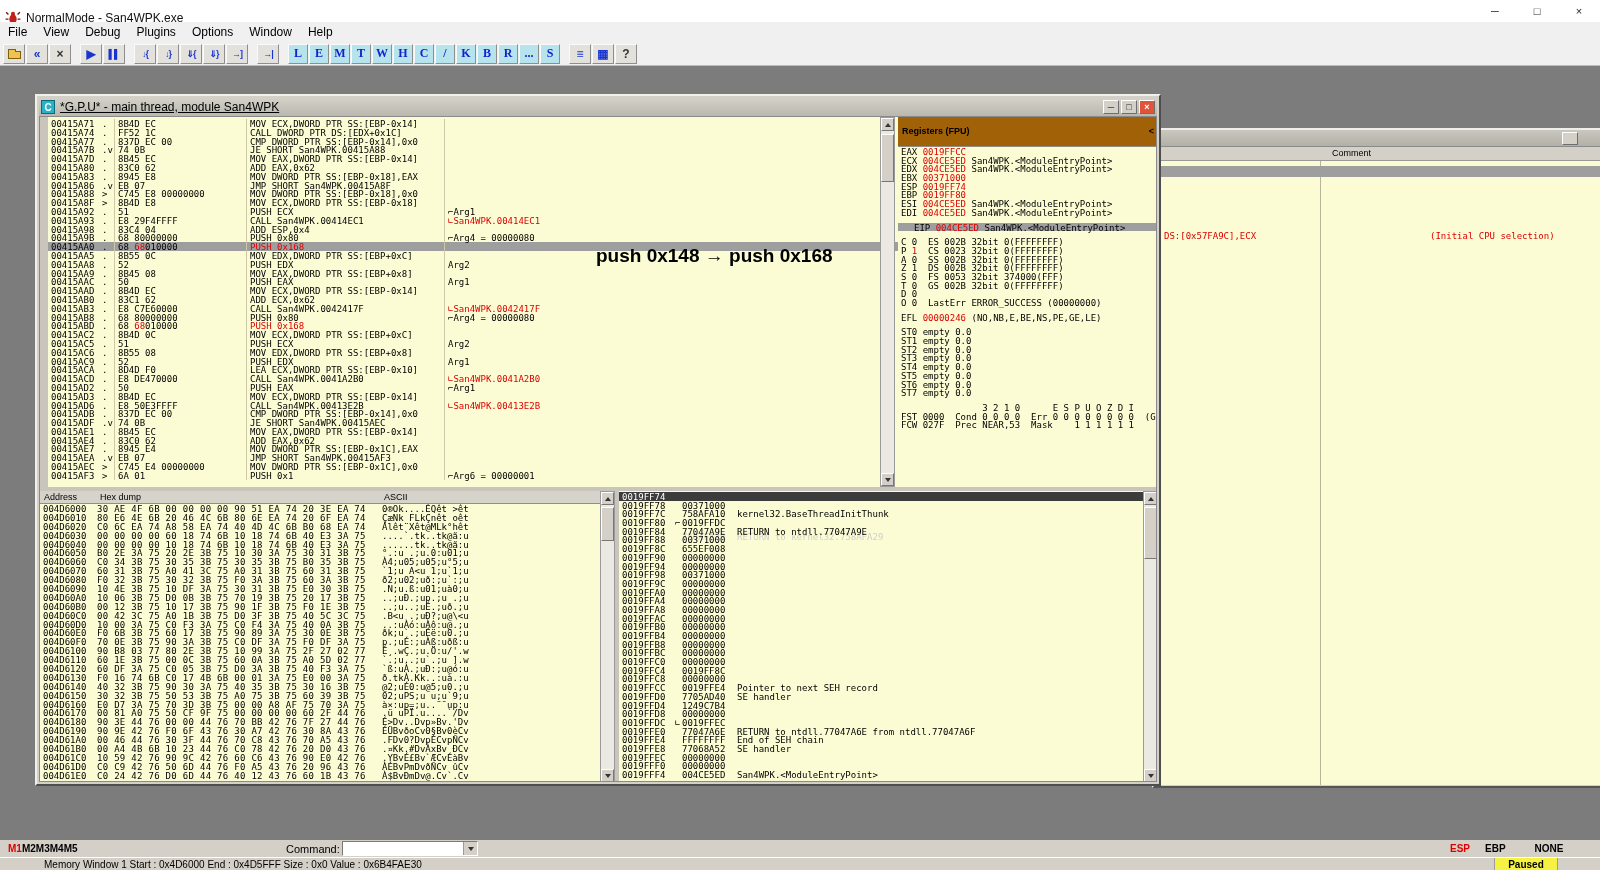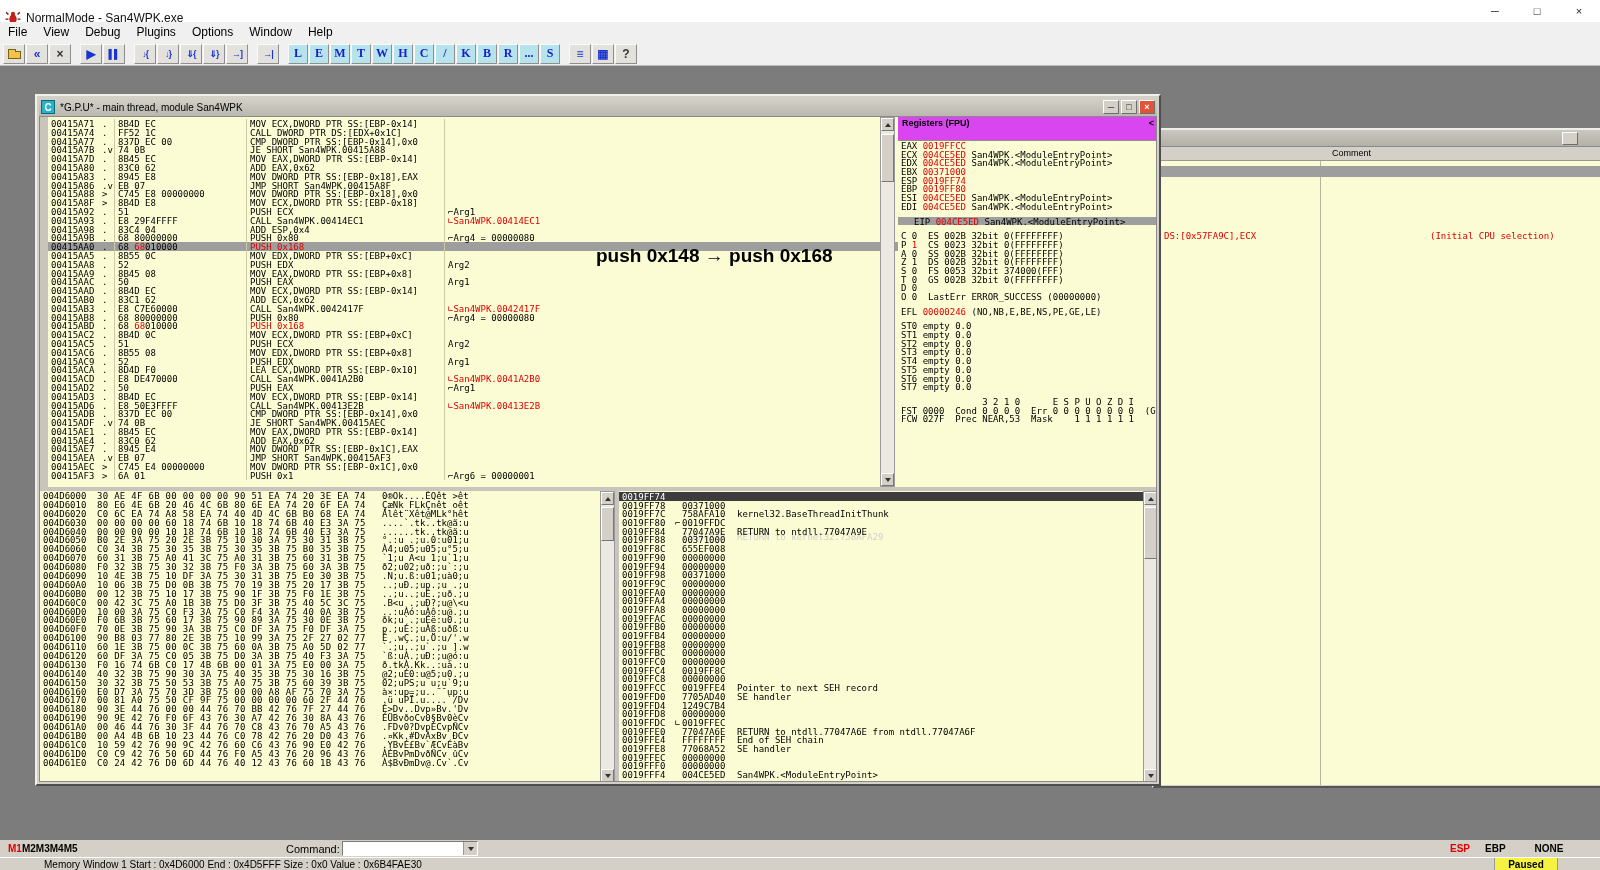--- a/index.html
+++ b/index.html
@@ -38,21 +38,21 @@
   .bgw-content{position:relative;height:624px;background:var(--pane,#fcfcd4);}
   .bgw-divider{position:absolute;left:166px;top:0;bottom:0;width:1px;background:#b9b59a;}
   .bgw-selband{position:absolute;left:0;top:5px;width:100%;height:11px;background:var(--sel,#9e9e9e);}
   .bgw-red1{position:absolute;left:10px;top:70px;font:9px "DejaVu Sans Mono",monospace;color:var(--red,#dd0000);white-space:pre;}
   .bgw-red2{position:absolute;left:276px;top:70px;font:9px "DejaVu Sans Mono",monospace;color:var(--red,#dd0000);white-space:pre;}
 
   
   .cpu-window{position:absolute;left:35px;top:28px;width:1126px;height:692px;background:#d4d0c8;border:2px solid;border-color:#f0efe9 #4e4e4e #4e4e4e #f0efe9;z-index:2;padding:2px;}
   .cpu-titlebar{height:18px;background:linear-gradient(#d4d1c9,#bab7af);display:flex;align-items:center;position:relative;}
   .cpu-icon{width:14px;height:14px;margin-left:2px;background:#27b2c7;border:1px solid #0c6b7a;color:#fff;font:bold 10px "Liberation Sans",sans-serif;display:flex;align-items:center;justify-content:center;}
-  .cpu-title-text{margin-left:5px;font-size:10px;color:#000;}
+  .cpu-title-text{margin-left:5px;font-size:12px;color:#000;text-decoration:underline;}
   .cpu-btns{position:absolute;right:2px;top:2px;display:flex;}
   .cpu-btn{width:16px;height:14px;margin-left:2px;background:#d4d0c8;border:1px solid;border-color:#fff #6e6e6e #6e6e6e #fff;font-size:9px;line-height:12px;text-align:center;color:#222;}
   .cpu-btn.close{background:#e0543a;color:#fff;font-weight:bold;}
   .cpu-body{position:relative;height:666px;background:#c9c5bd;border:1px solid #8a8a8a;overflow:hidden;}
 
   .pane{position:absolute;background:var(--pane,#fcfcd4);overflow:hidden;}
   .disasm-pane{left:8px;top:0;width:1014px;height:370px;padding-top:2px;}
   .regs-pane{left:858px;top:0;width:260px;height:370px;}
   .dump-pane{left:0;top:374px;width:560px;height:292px;}
   .stack-pane{left:579px;top:374px;width:524px;height:292px;padding-top:1px;}
@@ -61,21 +61,21 @@
   .drow{display:flex;height:8.8px;line-height:8.9px;font:9px "DejaVu Sans Mono",monospace;white-space:pre;color:#000;}
   .drow.sel{background:var(--sel,#9e9e9e);}
   .c-addr{width:52px;padding-left:3px;}
   .c-pre{width:15px;padding-left:2px;border-right:1px solid #cdc9a8;}
   .c-hex{width:132px;padding-left:3px;border-right:1px solid #cdc9a8;}
   .c-dis{width:198px;padding-left:3px;border-right:1px solid #cdc9a8;}
   .c-cmt{flex:1;padding-left:3px;}
   .red{color:var(--red,#dd0000);}
 
   
-  .regs-header{height:24px;background:#d946ef;border-bottom:1px solid #918e86;font:bold 9px "Liberation Sans",sans-serif;padding:1px 4px;display:flex;justify-content:space-between;color:#000;}
+  .regs-header{height:30px;background:#a16207;border-bottom:1px solid #918e86;font:bold 9px "Liberation Sans",sans-serif;padding:9px 4px;display:flex;justify-content:space-between;color:#000;}
   .rline{height:8.7px;line-height:8.8px;font:9px "DejaVu Sans Mono",monospace;white-space:pre;padding-left:3px;color:#000;}
   .rline.hl{background:var(--sel,#9e9e9e);padding-left:16px;}
   .rgap{height:6px;}
 
   
   .dump-header{height:13px;background:#d6d3cb;border-bottom:1px solid #918e86;position:relative;font:9px "Liberation Sans",sans-serif;color:#000;}
   .dh-addr{position:absolute;left:4px;top:1px;}
   .dh-hex{position:absolute;left:60px;top:1px;}
   .dh-ascii{position:absolute;left:344px;top:1px;}
   .mrow{display:flex;height:8.9px;line-height:9px;font:9px "DejaVu Sans Mono",monospace;white-space:pre;color:#000;}
@@ -369,20 +369,25 @@
             <div class="rline"><span>ST6 empty 0.0</span></div>
             <div class="rline"><span>ST7 empty 0.0</span></div>
             <div class="rgap"></div>
             <div class="rline"><span>               3 2 1 0      E S P U O Z D I</span></div>
             <div class="rline"><span>FST 0000  Cond 0 0 0 0  Err 0 0 0 0 0 0 0 0  (GT)</span></div>
             <div class="rline"><span>FCW 027F  Prec NEAR,53  Mask    1 1 1 1 1 1</span></div>
           </div>
       </div>
 
       <div class="pane dump-pane">
+        <div class="dump-header">
+          <span class="dh-addr">Address</span>
+          <span class="dh-hex">Hex dump</span>
+          <span class="dh-ascii">ASCII</span>
+        </div>
         <div id="dump-rows">
             <div class="mrow"><span class="m-addr">004D6000</span><span class="m-hex">30 AE 4F 6B 00 00 00 00 90 51 EA 74 20 3E EA 74</span><span class="m-ascii">0®Ok....ÉQêt &gt;êt</span></div>
             <div class="mrow"><span class="m-addr">004D6010</span><span class="m-hex">80 E6 4E 6B 20 46 4C 6B 80 6E EA 74 20 6F EA 74</span><span class="m-ascii">ÇæNk FLkÇnêt oêt</span></div>
             <div class="mrow"><span class="m-addr">004D6020</span><span class="m-hex">C0 6C EA 74 A8 58 EA 74 40 4D 4C 6B B0 68 EA 74</span><span class="m-ascii">Àlêt¨Xêt@MLk°hêt</span></div>
             <div class="mrow"><span class="m-addr">004D6030</span><span class="m-hex">00 00 00 00 60 18 74 6B 10 18 74 6B 40 E3 3A 75</span><span class="m-ascii">....`.tk..tk@ã:u</span></div>
             <div class="mrow"><span class="m-addr">004D6040</span><span class="m-hex">00 00 00 00 10 18 74 6B 10 18 74 6B 40 E3 3A 75</span><span class="m-ascii">......tk..tk@ã:u</span></div>
             <div class="mrow"><span class="m-addr">004D6050</span><span class="m-hex">B0 2E 3A 75 20 2E 3B 75 10 30 3A 75 30 31 3B 75</span><span class="m-ascii">°.:u .;u.0:u01;u</span></div>
             <div class="mrow"><span class="m-addr">004D6060</span><span class="m-hex">C0 34 3B 75 30 35 3B 75 30 35 3B 75 B0 35 3B 75</span><span class="m-ascii">À4;u05;u05;u°5;u</span></div>
             <div class="mrow"><span class="m-addr">004D6070</span><span class="m-hex">60 31 3B 75 A0 41 3C 75 A0 31 3B 75 60 31 3B 75</span><span class="m-ascii">`1;u A&lt;u 1;u`1;u</span></div>
             <div class="mrow"><span class="m-addr">004D6080</span><span class="m-hex">F0 32 3B 75 30 32 3B 75 F0 3A 3B 75 60 3A 3B 75</span><span class="m-ascii">ð2;u02;uð:;u`:;u</span></div>

